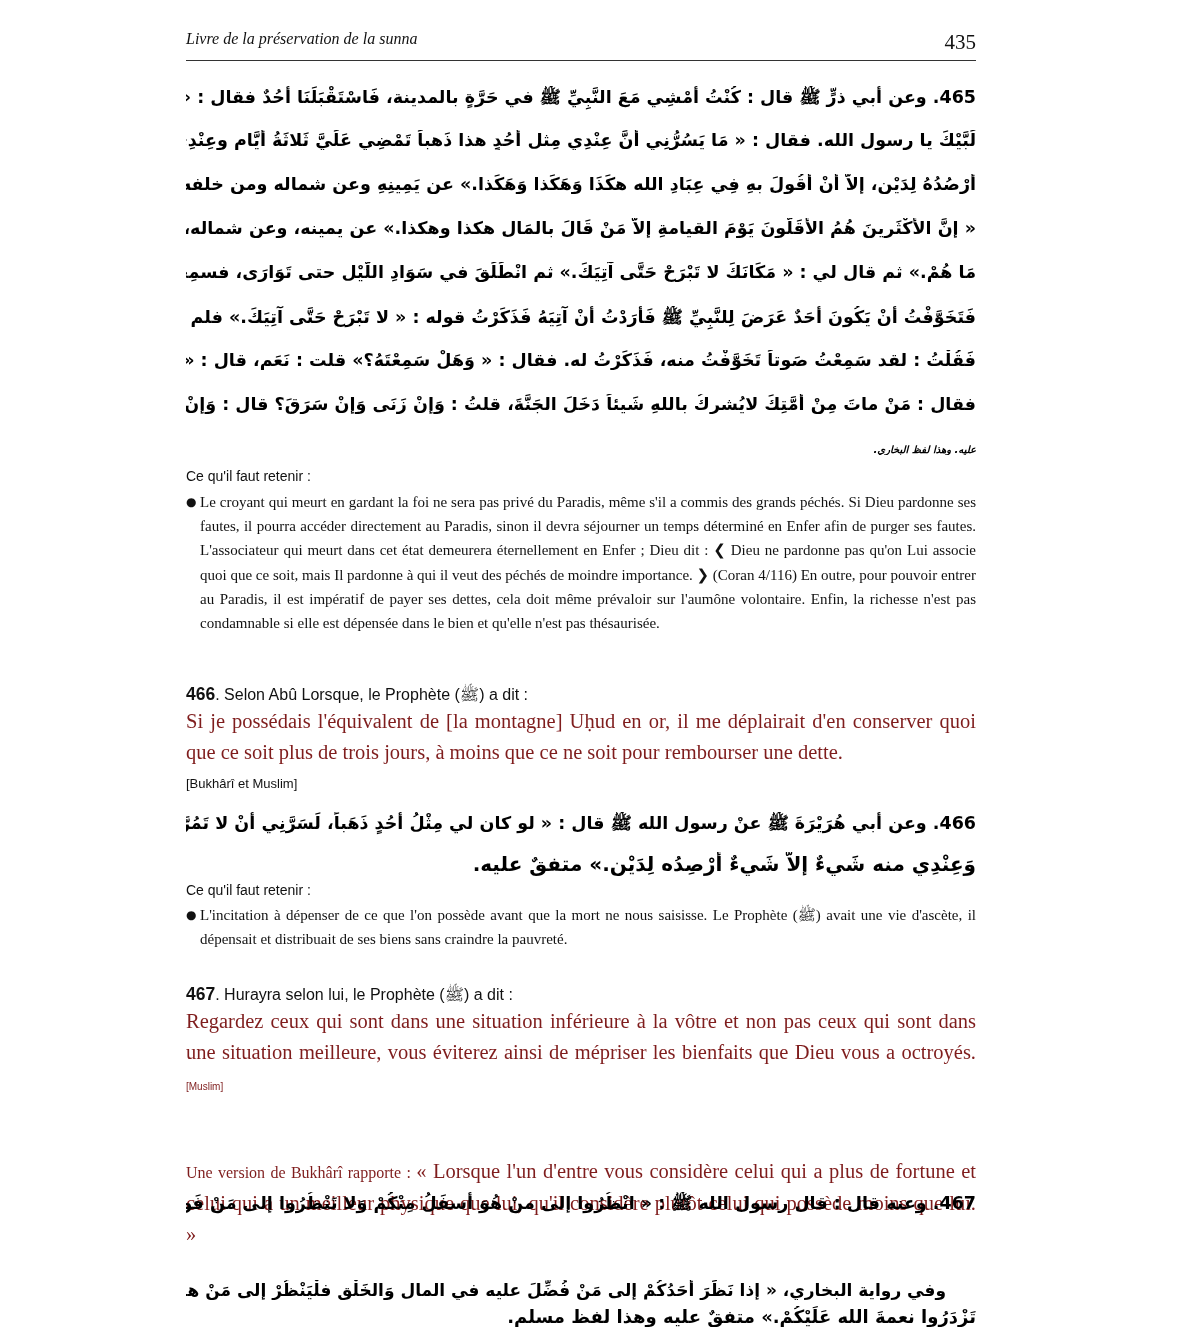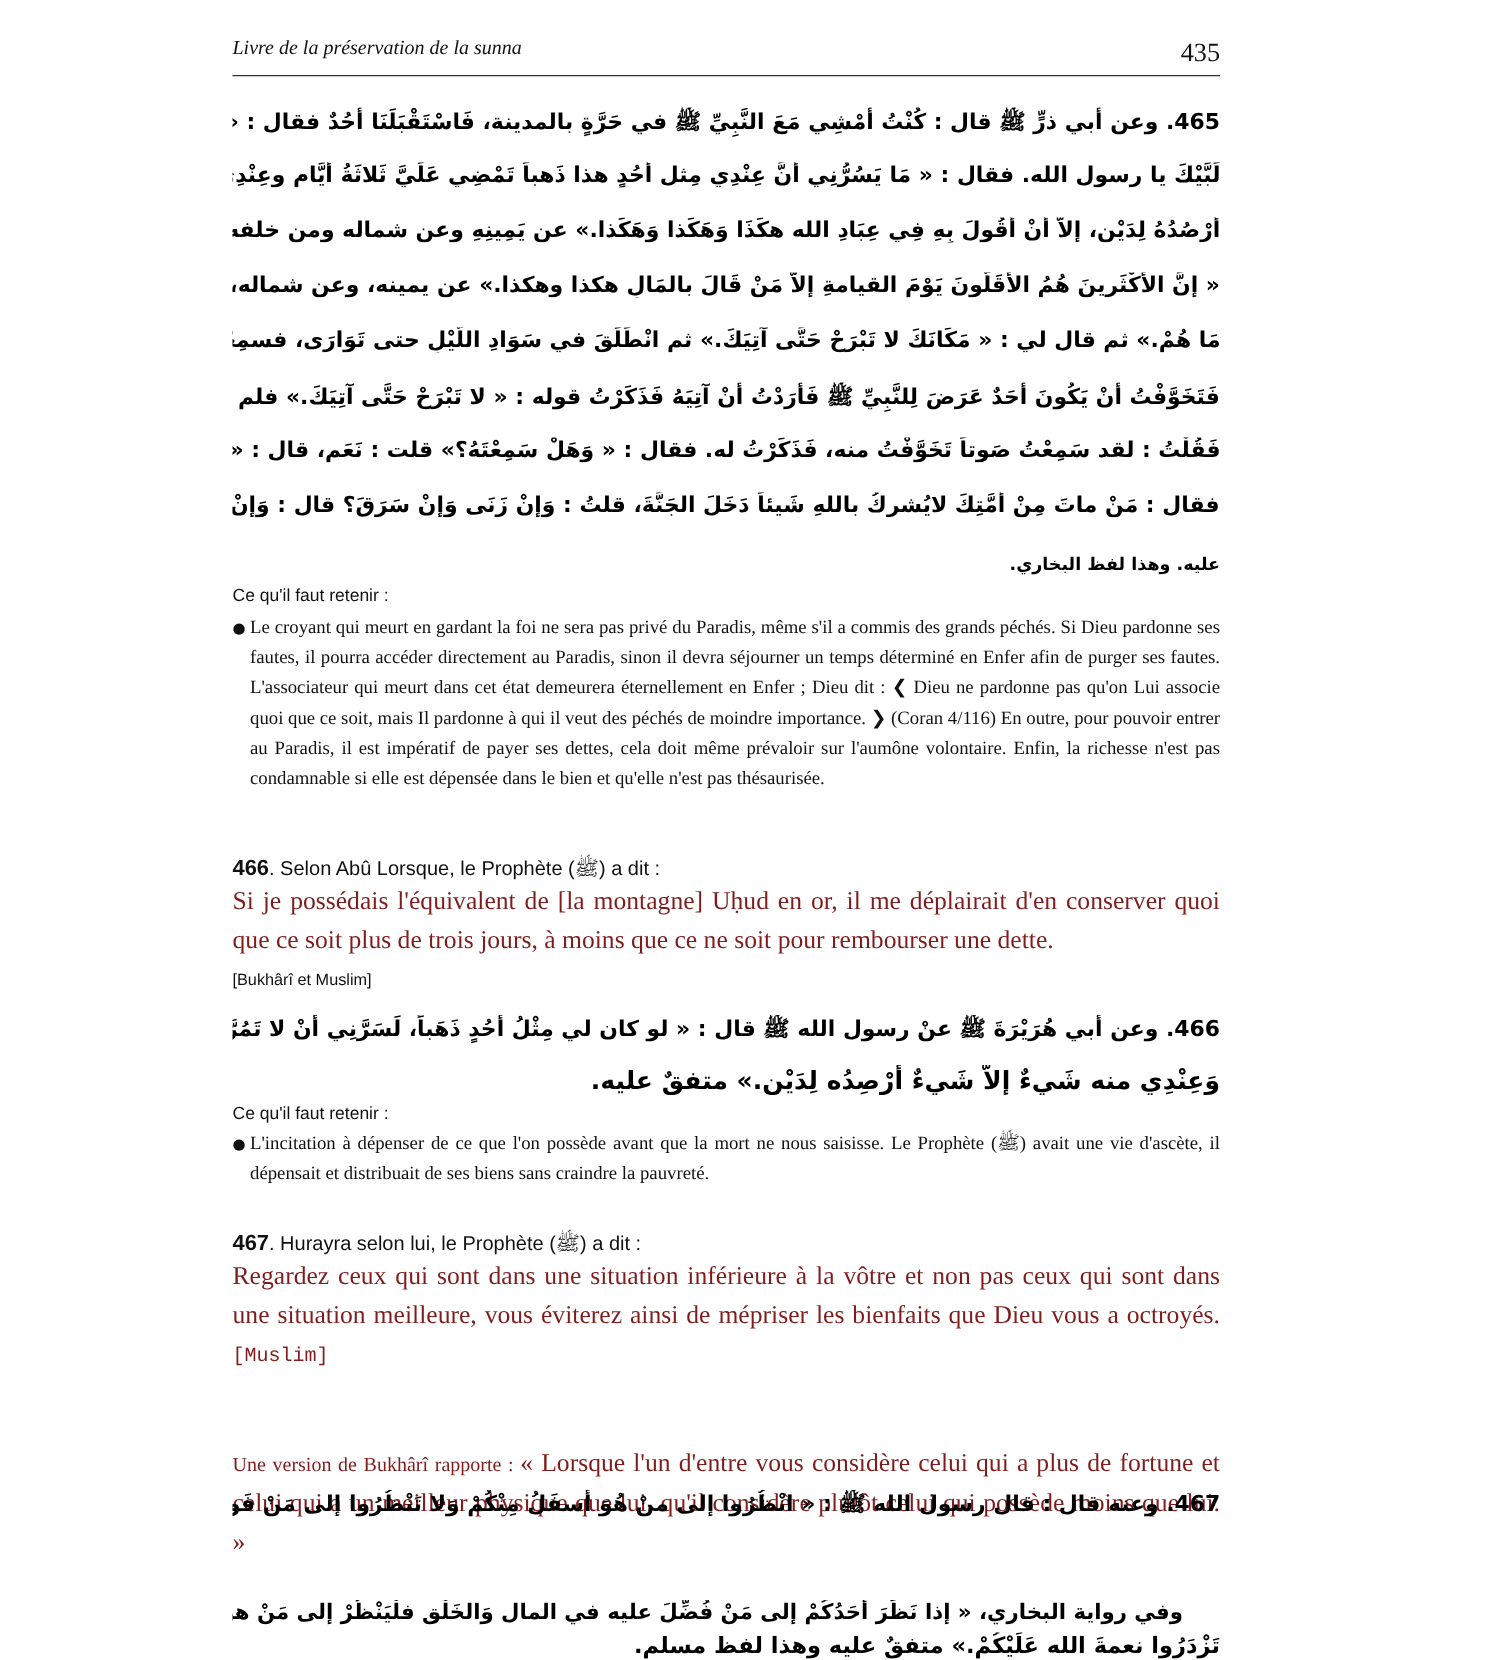--- a/index.html
+++ b/index.html
@@ -12,21 +12,21 @@
     .ar-line.last { text-align-last: right; }
 
     .retenir { position: absolute; left: 0; font-family: "Liberation Sans", sans-serif; font-size: 14px; color: #111; }
     .bullet-block { position: absolute; left: 0; width: 790px; font-family: "Liberation Serif", serif; font-size: 15px; line-height: 24.2px; color: #111; text-align: justify; }
     .bullet-block .dot { position: absolute; left: 0; top: 0; font-family: "DejaVu Sans", sans-serif; font-size: 12px; }
     .bullet-block .txt { margin-left: 14px; display: block; }
 
     .hadith-head { position: absolute; left: 0; font-family: "Liberation Sans", sans-serif; font-size: 16px; color: #111; }
     .hadith-head .num { font-weight: bold; font-size: 17.5px; }
     .hadith-body { position: absolute; left: 0; width: 790px; font-family: "Liberation Serif", serif; font-size: 20.5px; line-height: 31px; color: #7f1d1d; text-align: justify; }
-    .source { font-family: Liberation Mono, monospace; font-size: 16px; }
+    .source { font-family: Liberation Sans, sans-serif; font-size: 10px; }
     .source-block { position: absolute; left: 0; font-family: "Liberation Sans", sans-serif; font-size: 13px; color: #111; }
     .variant-intro { font-size: 16px; }
   </style>
 </head>
 <body>
 
 <div class="page">
 
   <div class="running-head">
     <span class="running-title">Livre de la préservation de la sunna</span>
@@ -35,21 +35,21 @@
 
   <div>
     <div class="ar-line" style="top:86px;">465. وعن أبي ذرٍّ ﷺ قال : كُنْتُ أَمْشِي مَعَ النَّبِيِّ ﷺ في حَرَّةٍ بالمدينة، فَاسْتَقْبَلَنَا أُحُدٌ فقال : « يا أَبَا ذَرٍّ.» قلت :</div>
     <div class="ar-line" style="top:130px;">لَبَّيْكَ يا رسول الله. فقال : « مَا يَسُرُّنِي أَنَّ عِنْدِي مِثل أُحُدٍ هذا ذَهباً تَمْضِي عَلَيَّ ثَلاثَةُ أَيَّامٍ وعِنْدِي مِنْهُ دِينَارٌ، إِلاَّ شَيْءٌ</div>
     <div class="ar-line" style="top:174px;">أَرْصُدُهُ لِدَيْنٍ، إِلاَّ أَنْ أَقُولَ بِهِ فِي عِبَادِ الله هكَذَا وَهَكَذا وَهَكَذا.» عن يَمِينِهِ وعن شماله ومن خلفه، ثم سار فقال :</div>
     <div class="ar-line" style="top:218px;">« إِنَّ الأَكْثَرِينَ هُمُ الأَقَلُّونَ يَوْمَ القيامةِ إِلاَّ مَنْ قَالَ بالمَالِ هكذا وهكذا.» عن يمينه، وعن شماله، ومِنْ خلفه « وَقَلِيلٌ</div>
     <div class="ar-line" style="top:262px;">مَا هُمْ.» ثم قال لي : « مَكَانَكَ لا تَبْرَحْ حَتَّى آتِيَكَ.» ثم انْطَلَقَ في سَوَادِ اللَّيْلِ حتى تَوَارَى، فسمِعْتُ صَوْتاً قَدِ ارْتَفَعَ،</div>
     <div class="ar-line" style="top:306px;">فَتَخَوَّفْتُ أَنْ يَكُونَ أَحَدٌ عَرَضَ لِلنَّبِيِّ ﷺ فَأَرَدْتُ أَنْ آتِيَهُ فَذَكَرْتُ قوله : « لا تَبْرَحْ حَتَّى آتِيَكَ.» فلم أَبْرَحْ حَتَّى أَتَانِي،</div>
     <div class="ar-line" style="top:350px;">فَقُلْتُ : لقد سَمِعْتُ صَوتاً تَخَوَّفْتُ منه، فَذَكَرْتُ له. فقال : « وَهَلْ سَمِعْتَهُ؟» قلت : نَعَم، قال : « ذَاكَ جِبريلُ أَتَاني</div>
     <div class="ar-line" style="top:394px;">فقال : مَنْ ماتَ مِنْ أُمَّتِكَ لايُشرِكُ باللهِ شَيئاً دَخَلَ الجَنَّةَ، قلتُ : وَإِنْ زَنَى وَإِنْ سَرَقَ؟ قال : وَإِنْ زَنَى وَإِنْ سَرَقَ.» متفقٌ</div>
-    <div class="ar-line last" style="top:444px; font-size:14px;">عليه. وهذا لفظ البخاري.</div>
+    <div class="ar-line last" style="top:444px; font-size:10px;font-style:italic;">عليه. وهذا لفظ البخاري.</div>
   </div>
 
   <div class="retenir" style="top:468px;">Ce qu'il faut retenir :</div>
   <div class="bullet-block" style="top:490px;">
     <span class="dot">●</span>
     <span class="txt">Le croyant qui meurt en gardant la foi ne sera pas privé du Paradis, même s'il a commis des grands péchés. Si Dieu pardonne ses fautes, il pourra accéder directement au Paradis, sinon il devra séjourner un temps déterminé en Enfer afin de purger ses fautes. L'associateur qui meurt dans cet état demeurera éternellement en Enfer ; Dieu dit : ❮ Dieu ne pardonne pas qu'on Lui associe quoi que ce soit, mais Il pardonne à qui il veut des péchés de moindre importance. ❯ (Coran 4/116) En outre, pour pouvoir entrer au Paradis, il est impératif de payer ses dettes, cela doit même prévaloir sur l'aumône volontaire. Enfin, la richesse n'est pas condamnable si elle est dépensée dans le bien et qu'elle n'est pas thésaurisée.</span>
   </div>
 
   <div class="hadith-head" style="top:684px;">
     <span class="num">466</span><span>. Selon Abû Lorsque, le Prophète (ﷺ) a dit :</span>

